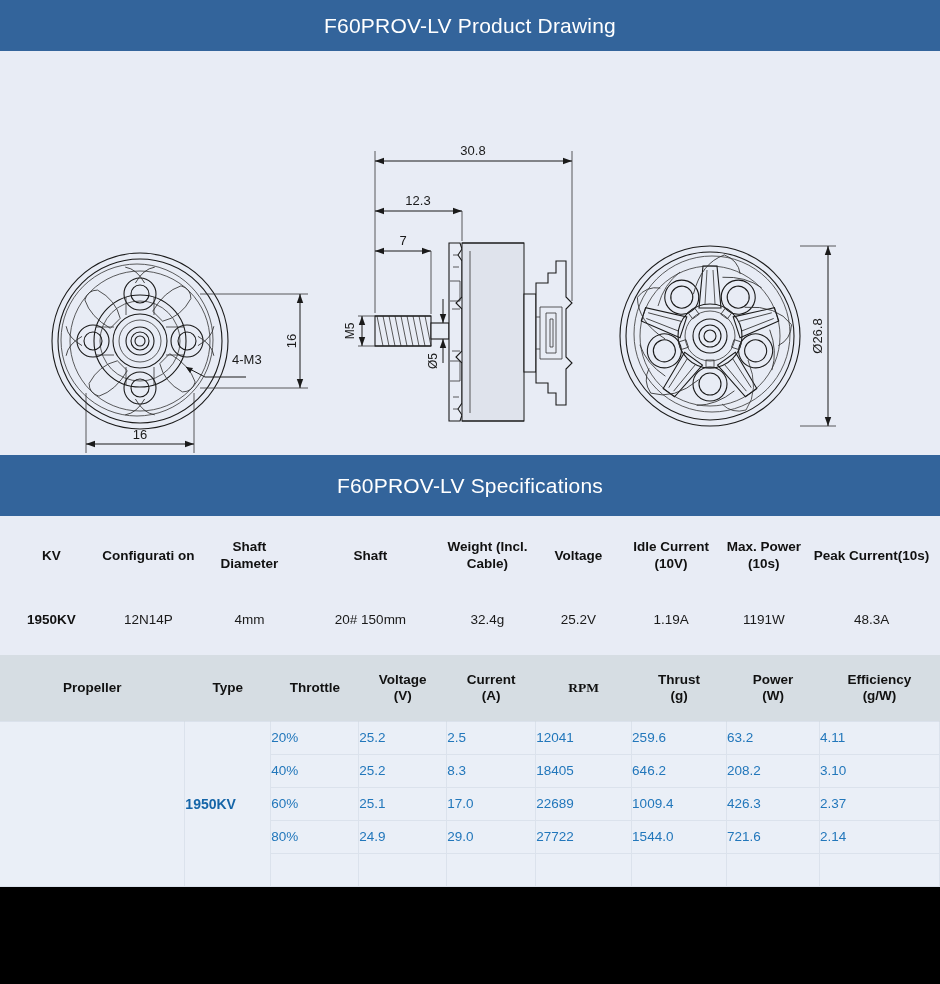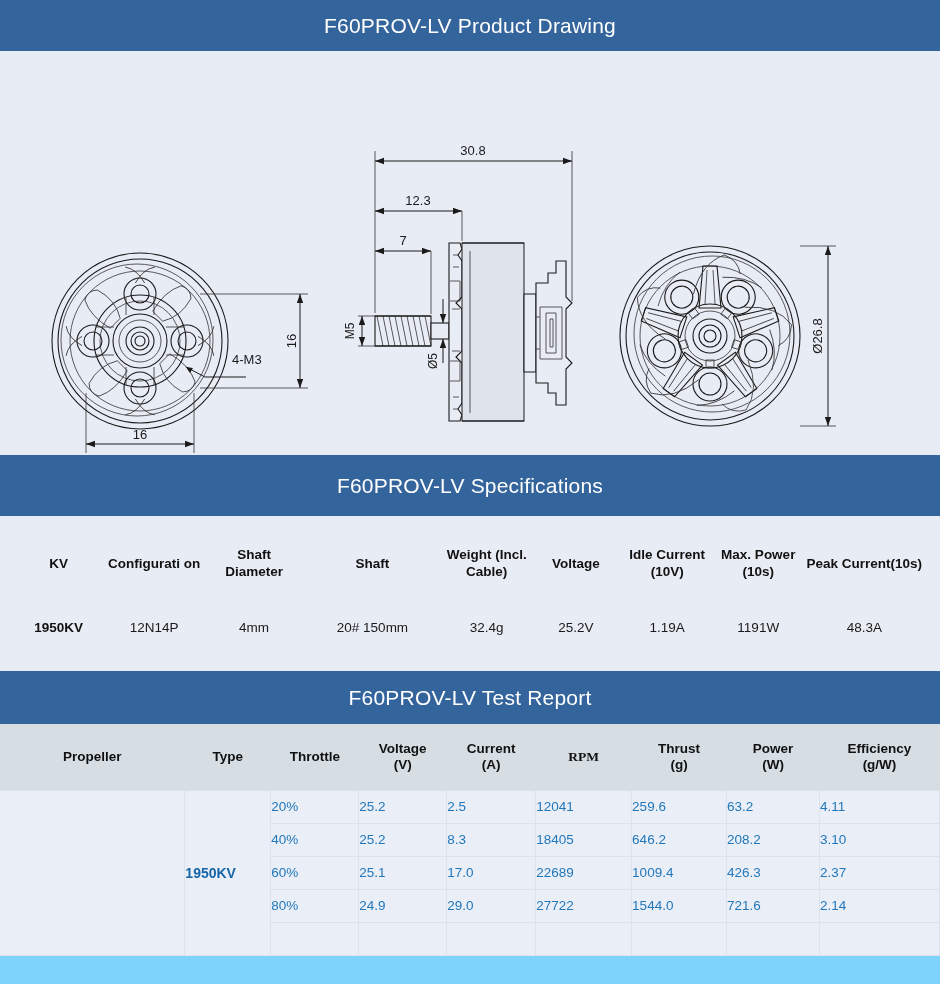--- a/index.html
+++ b/index.html
@@ -3,21 +3,21 @@
 <meta charset="utf-8">
 <style>
   * { box-sizing: border-box; margin: 0; padding: 0; }
   html, body {
     width: 940px;
     height: 984px;
     overflow: hidden;
     background: #e8ecf5;
     font-family: "Liberation Sans", sans-serif;
   }
-  .page { width: 940px; height: 984px; position: relative; background: #7dd3fc; }
+  .page { width: 940px; height: 984px; position: relative; background: #000000; }
 
   
   .banner {
     background: #33649b;
     color: #ffffff;
     text-align: center;
     font-size: 21px;
     font-weight: 400;
     letter-spacing: .2px;
     display: flex;
@@ -36,21 +36,21 @@
     display: flex;
     align-items: center;
   }
   .draw-cell { position: relative; height: 100%; }
   .draw-left   { width: 340px; }
   .draw-center { width: 260px; }
   .draw-right  { width: 340px; }
   .draw-cell svg { position: absolute; top: 0; left: 0; }
 
   
-  .spec-wrap { background: #e8ecf5; padding: 14px; }
+  .spec-wrap { background: #e8ecf5; padding: 6px; }
   table.spec { width: 100%; border-collapse: collapse; }
   table.spec th {
     font-size: 13.5px;
     font-weight: bold;
     color: #111111;
     text-align: center;
     vertical-align: middle;
     padding: 10px 2px;
     height: 68px;
     line-height: 1.25;
@@ -487,23 +487,20 @@
           <td>32.4g</td>
           <td>25.2V</td>
           <td>1.19A</td>
           <td>1191W</td>
           <td>48.3A</td>
         </tr>
       </tbody>
     </table>
   </div>
 
-  <div class="banner banner-3">
-    <span>F60PROV-LV Test Report</span>
-  </div>
 
   <table class="test">
     <thead>
       <tr>
         <th class="c-prop">
           <div>Propeller</div>
           <div></div>
         </th>
         <th class="c-type">
           <div>Type</div>

